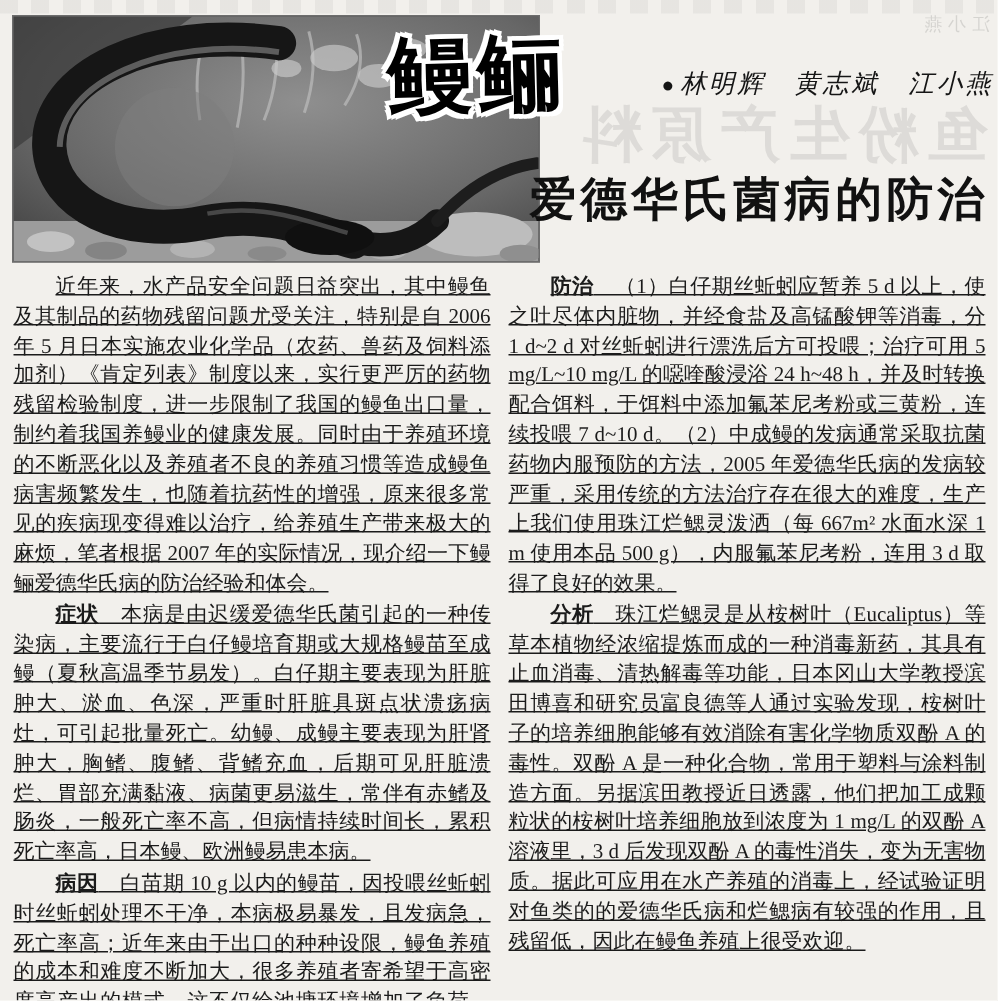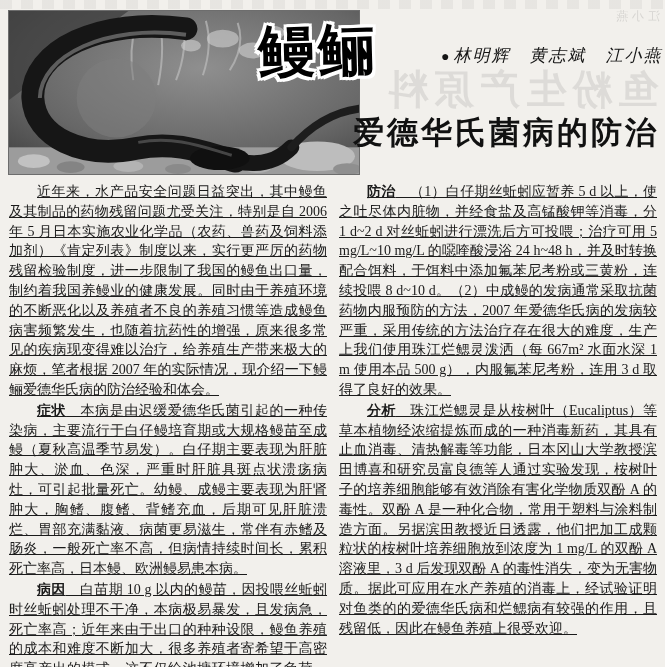--- a/index.html
+++ b/index.html
@@ -149,19 +149,19 @@
 
   <div class="subtitle">爱德华氏菌病的防治</div>
 
   <div class="cols">
     <div class="col">
       <p class="indent">近年来，水产品安全问题日益突出，其中鳗鱼及其制品的药物残留问题尤受关注，特别是自 2006 年 5 月日本实施农业化学品（农药、兽药及饲料添加剂）《肯定列表》制度以来，实行更严厉的药物残留检验制度，进一步限制了我国的鳗鱼出口量，制约着我国养鳗业的健康发展。同时由于养殖环境的不断恶化以及养殖者不良的养殖习惯等造成鳗鱼病害频繁发生，也随着抗药性的增强，原来很多常见的疾病现变得难以治疗，给养殖生产带来极大的麻烦，笔者根据 2007 年的实际情况，现介绍一下鳗鲡爱德华氏病的防治经验和体会。</p>
       <p class="indent"><b class="lead">症状</b><span>　本病是由迟缓爱德华氏菌引起的一种传染病，主要流行于白仔鳗培育期或大规格鳗苗至成鳗（夏秋高温季节易发）。白仔期主要表现为肝脏肿大、淤血、色深，严重时肝脏具斑点状溃疡病灶，可引起批量死亡。幼鳗、成鳗主要表现为肝肾肿大，胸鳍、腹鳍、背鳍充血，后期可见肝脏溃烂、胃部充满黏液、病菌更易滋生，常伴有赤鳍及肠炎，一般死亡率不高，但病情持续时间长，累积死亡率高，日本鳗、欧洲鳗易患本病。</span></p>
       <p class="indent"><b class="lead">病因</b><span>　白苗期 10 g 以内的鳗苗，因投喂丝蚯蚓时丝蚯蚓处理不干净，本病极易暴发，且发病急，死亡率高；近年来由于出口的种种设限，鳗鱼养殖的成本和难度不断加大，很多养殖者寄希望于高密度高产出的模式，这不仅给池塘环境增加了负荷，病菌更易滋生，且由于抗药性的增强，使原来使用一些化学药品、抗生素类药的池塘效果不再明显，导致 2007 年很多养殖老塘</span></p>
     </div>
     <div class="col">
-      <p class="indent"><b class="lead">防治</b><span>　（1）白仔期丝蚯蚓应暂养 5 d 以上，使之吐尽体内脏物，并经食盐及高锰酸钾等消毒，分 1 d~2 d 对丝蚯蚓进行漂洗后方可投喂；治疗可用 5 mg/L~10 mg/L 的噁喹酸浸浴 24 h~48 h，并及时转换配合饵料，于饵料中添加氟苯尼考粉或三黄粉，连续投喂 8 d~10 d。（2）中成鳗的发病通常采取抗菌药物内服预防的方法，2007 年爱德华氏病的发病较严重，采用传统的方法治疗存在很大的难度，生产上我们使用珠江烂鳃灵泼洒（每 667m² 水面水深 1 m 使用本品 500 g），内服氟苯尼考粉，连用 3 d 取得了良好的效果。</span></p>
+      <p class="indent"><b class="lead">防治</b><span>　（1）白仔期丝蚯蚓应暂养 5 d 以上，使之吐尽体内脏物，并经食盐及高锰酸钾等消毒，分 1 d~2 d 对丝蚯蚓进行漂洗后方可投喂；治疗可用 5 mg/L~10 mg/L 的噁喹酸浸浴 24 h~48 h，并及时转换配合饵料，于饵料中添加氟苯尼考粉或三黄粉，连续投喂 7 d~10 d。（2）中成鳗的发病通常采取抗菌药物内服预防的方法，2005 年爱德华氏病的发病较严重，采用传统的方法治疗存在很大的难度，生产上我们使用珠江烂鳃灵泼洒（每 667m² 水面水深 1 m 使用本品 500 g），内服氟苯尼考粉，连用 3 d 取得了良好的效果。</span></p>
       <p class="indent"><b class="lead">分析</b><span>　珠江烂鳃灵是从桉树叶（Eucaliptus）等草本植物经浓缩提炼而成的一种消毒新药，其具有止血消毒、清热解毒等功能，日本冈山大学教授滨田博喜和研究员富良德等人通过实验发现，桉树叶子的培养细胞能够有效消除有害化学物质双酚 A 的毒性。双酚 A 是一种化合物，常用于塑料与涂料制造方面。另据滨田教授近日透露，他们把加工成颗粒状的桉树叶培养细胞放到浓度为 1 mg/L 的双酚 A 溶液里，3 d 后发现双酚 A 的毒性消失，变为无害物质。据此可应用在水产养殖的消毒上，经试验证明对鱼类的的爱德华氏病和烂鳃病有较强的作用，且残留低，因此在鳗鱼养殖上很受欢迎。</span></p>
 
     </div>
   </div>
 
 </div>
 
 </body></html>

